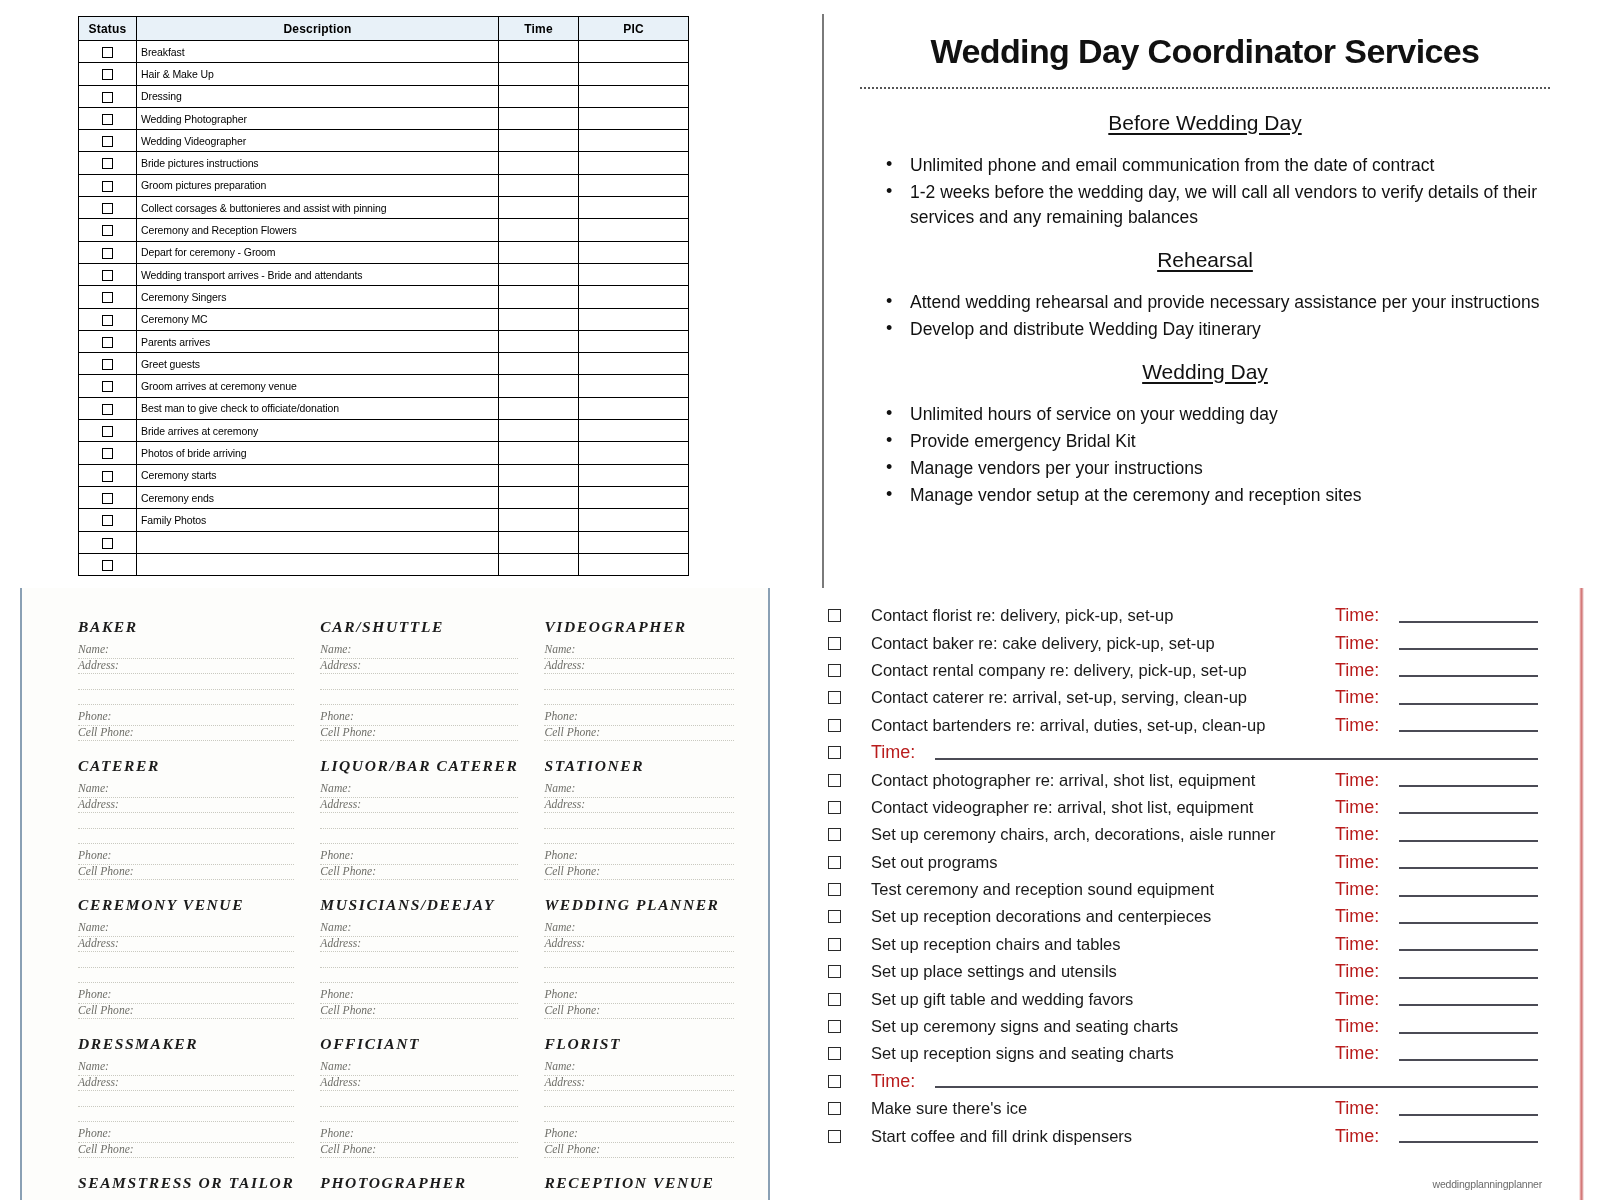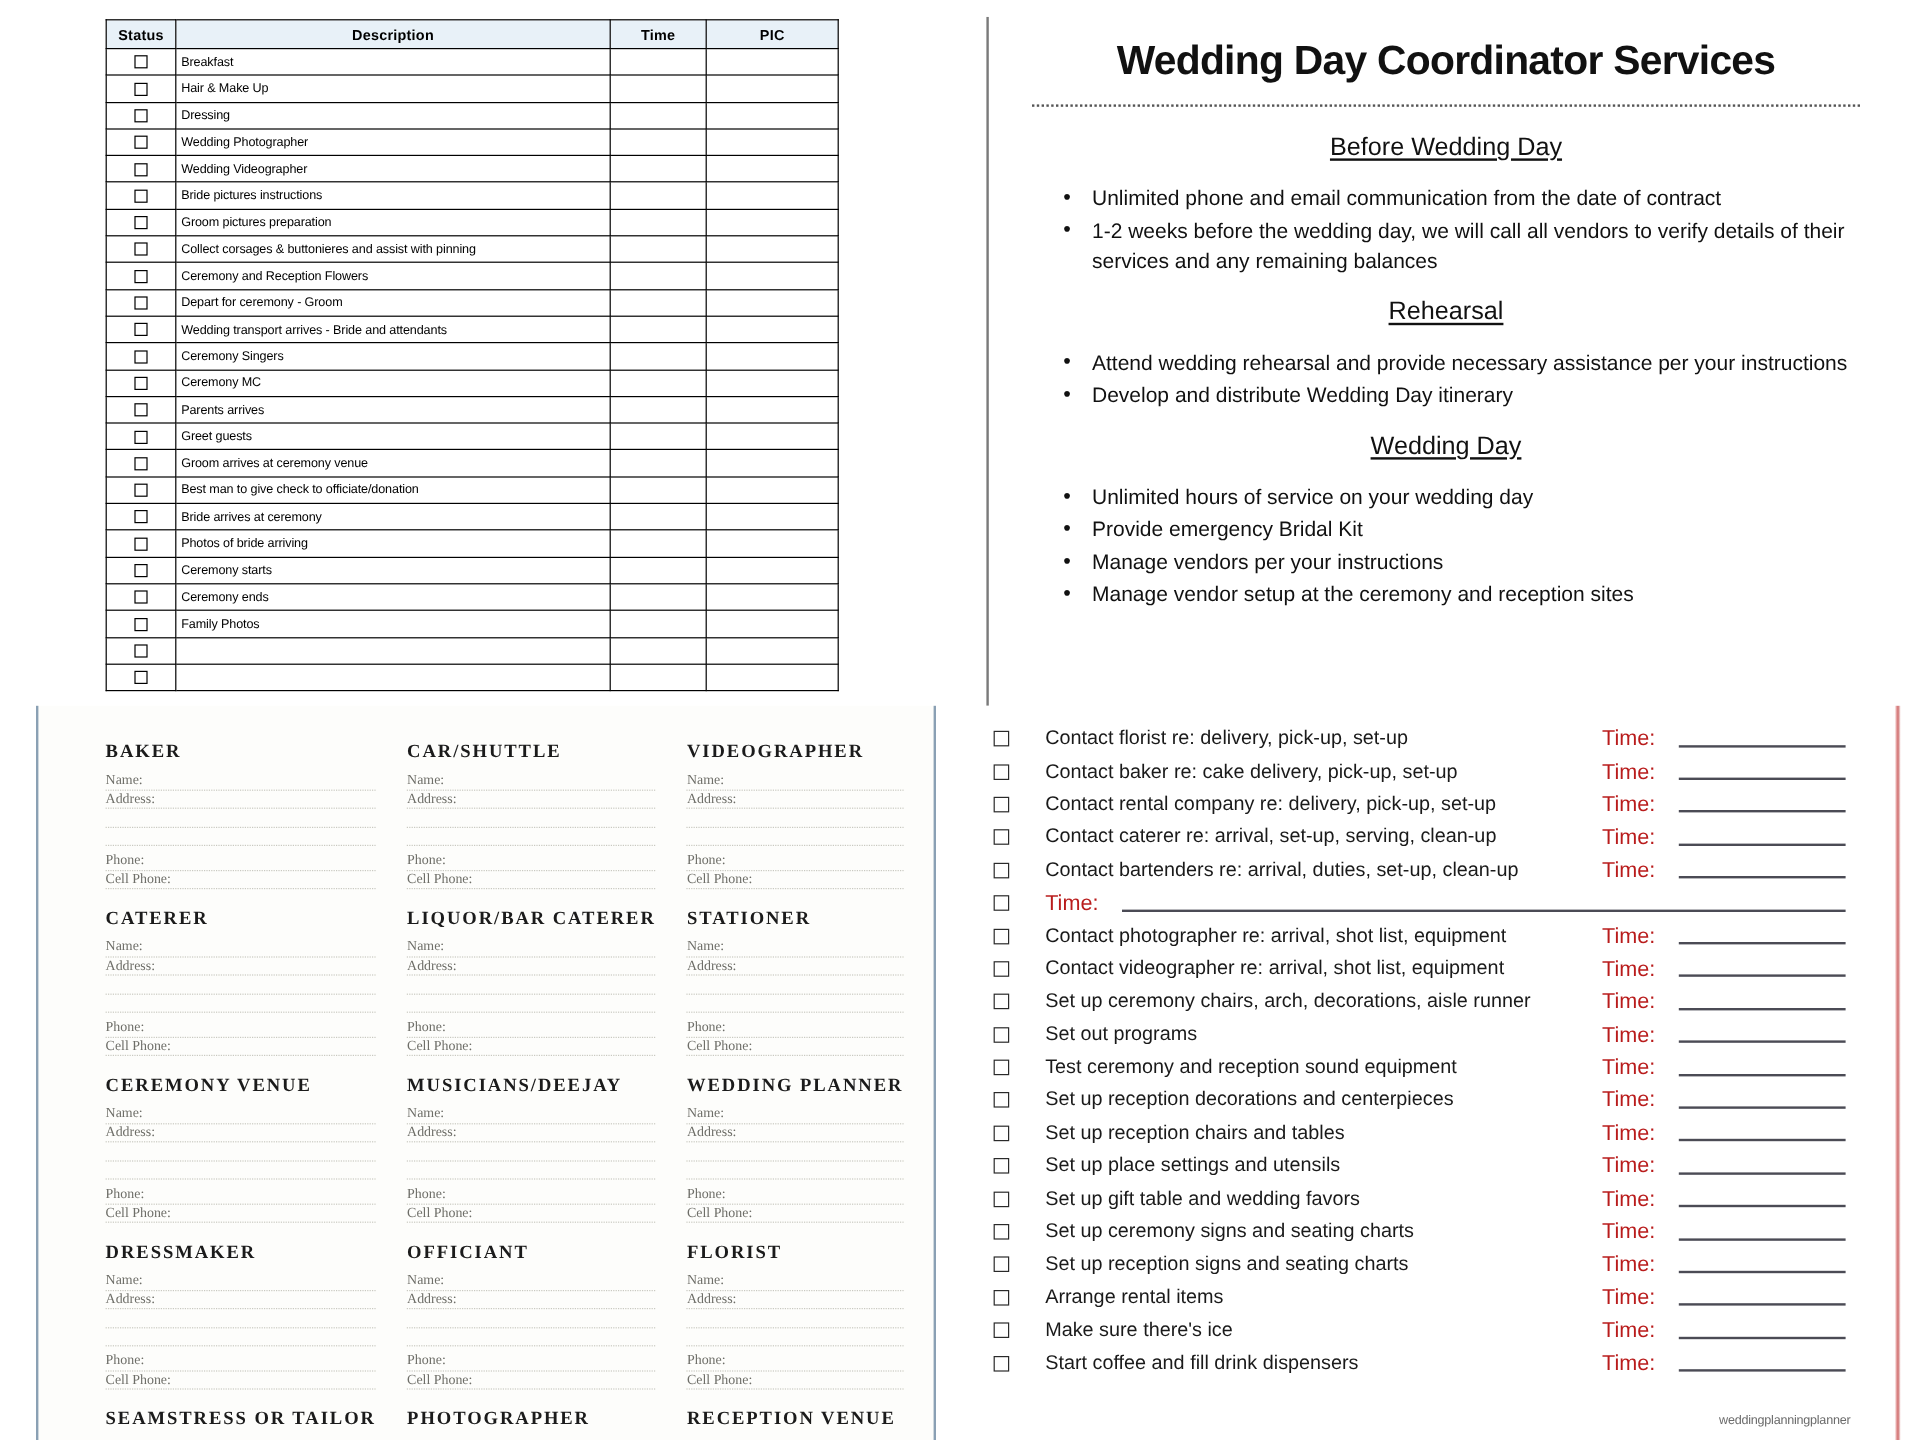--- a/index.html
+++ b/index.html
@@ -16,21 +16,21 @@
   }
 
   
   .quad { position: absolute; overflow: hidden; background: #fff; }
   #quad-timeline { left: 0;   top: 0;    width: 790px;  height: 580px; }
   #quad-services { left: 800px; top: 14px;  width: 800px;  height: 580px; }
   #quad-vendors  { left: 0;   top: 588px; width: 790px; height: 612px; }
   #quad-setup    { left: 800px; top: 588px; width: 800px; height: 612px; }
 
   
-  .tl-wrap { position: absolute; left: 88px; top: 16px; width: 610px; }
+  .tl-wrap { position: absolute; left: 78px; top: 16px; width: 610px; }
   table.timeline {
     border-collapse: collapse;
     width: 610px;
     table-layout: fixed;
     font-family: "Liberation Sans", sans-serif;
   }
   table.timeline th, table.timeline td {
     border: 1px solid #000;
     height: 22.3px;
     padding: 0 4px;
@@ -105,26 +105,27 @@
   }
   ul.svc-list li::before {
     content: "\2022";
     position: absolute; left: 2px; top: -1px;
     font-size: 18px;
   }
 
   
   .vend {
     position: absolute;
-    left: 30px; top: 0;
+    left: 20px; top: 0;
     width: 750px; height: 612px;
     border-left: 2px solid #8aa0b4;
     border-right: 2px solid #8aa0b4;
     background: #fdfdfb;
     padding: 14px 26px 0 56px;
+    font-style: italic;
   }
   .vend-grid {
     display: grid;
     grid-template-columns: repeat(3, 1fr);
     column-gap: 18px;
   }
   .vcard { padding-top: 16px; padding-right: 8px; }
   .vcard-title {
     font-family: "Liberation Serif", serif;
     font-size: 15.5px;
@@ -634,21 +635,20 @@
             <span class="su-line"></span>
           </div>
           <div class="su-row">
             <span class="su-cb"></span>
             <span class="su-label">Set up reception signs and seating charts</span>
             <span class="su-time">Time:</span>
             <span class="su-line"></span>
           </div>
           <div class="su-row">
             <span class="su-cb"></span>
-            <span class="su-label">Arrange rental items</span>
             <span class="su-time">Time:</span>
             <span class="su-line"></span>
           </div>
           <div class="su-row">
             <span class="su-cb"></span>
             <span class="su-label">Make sure there's ice</span>
             <span class="su-time">Time:</span>
             <span class="su-line"></span>
           </div>
           <div class="su-row">

